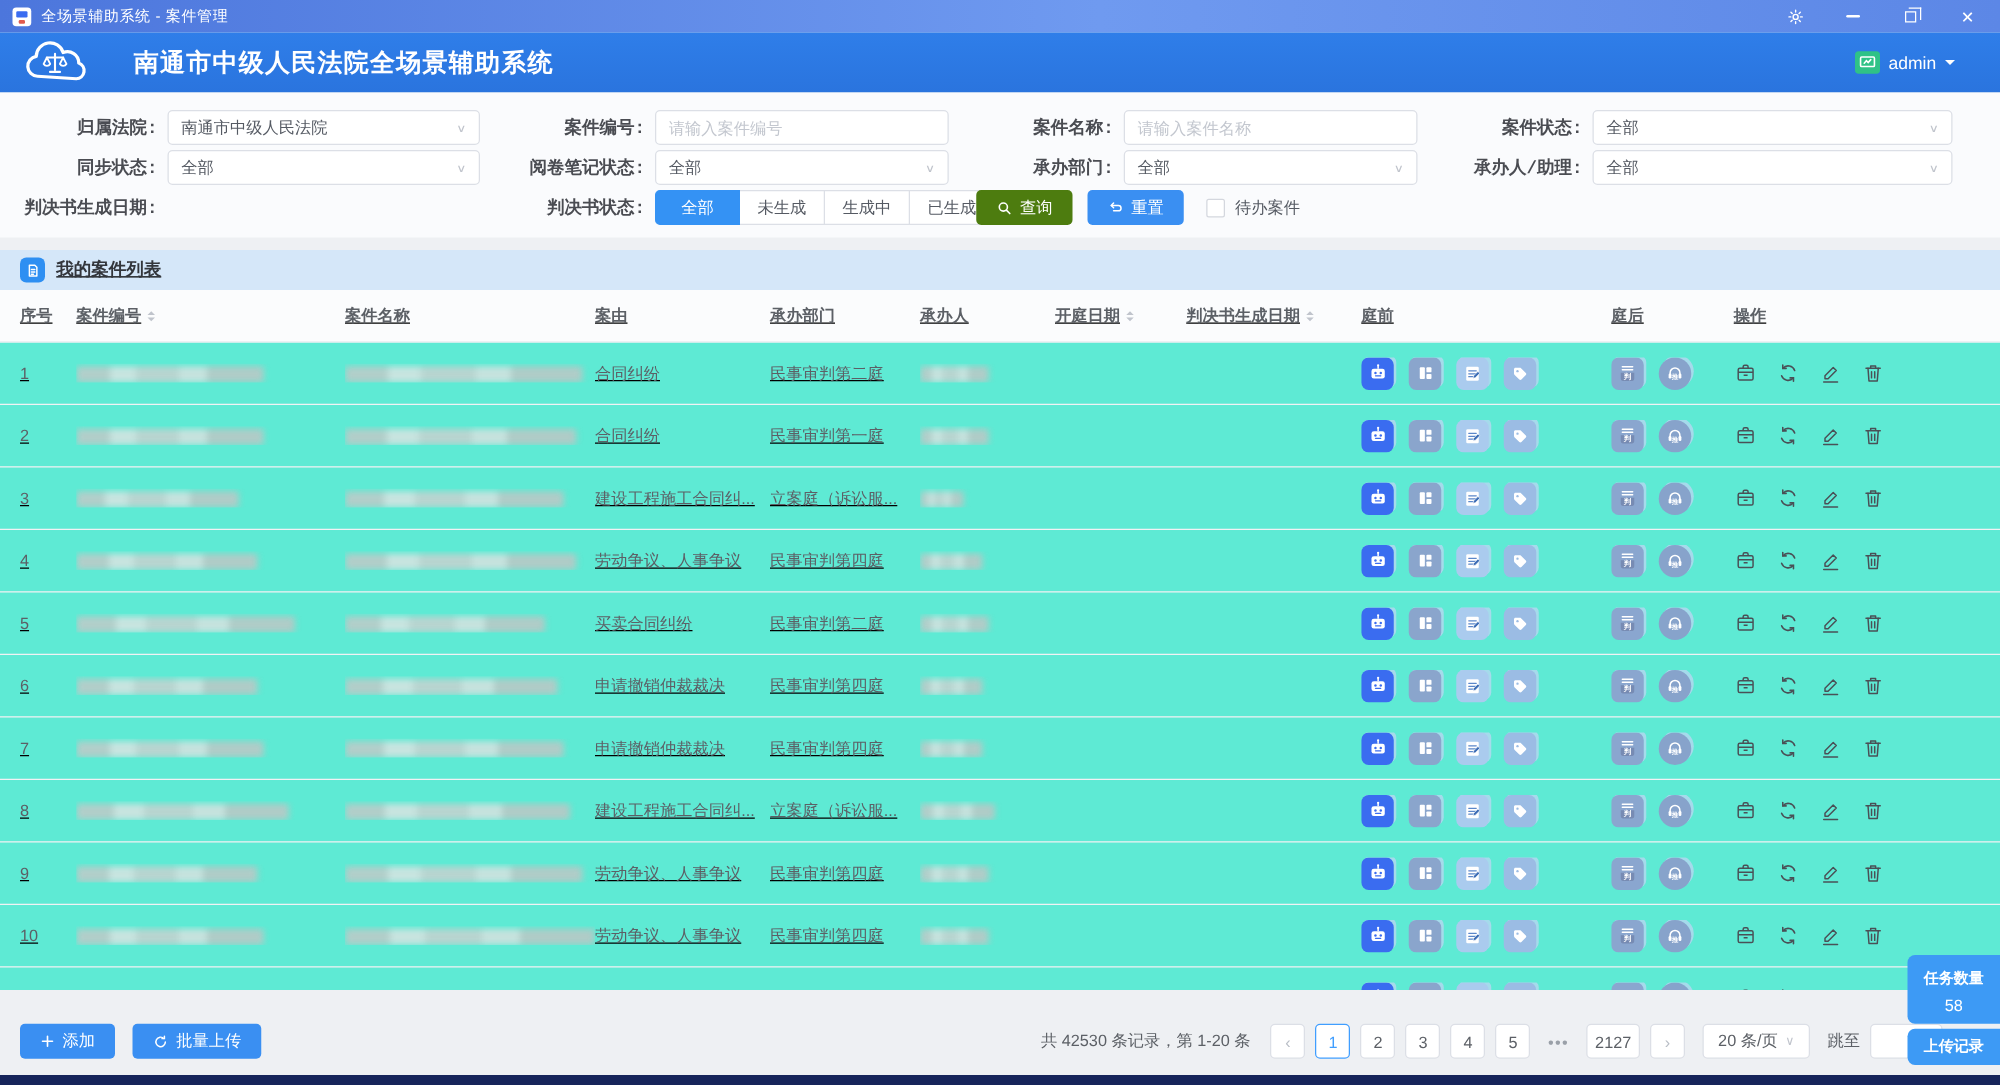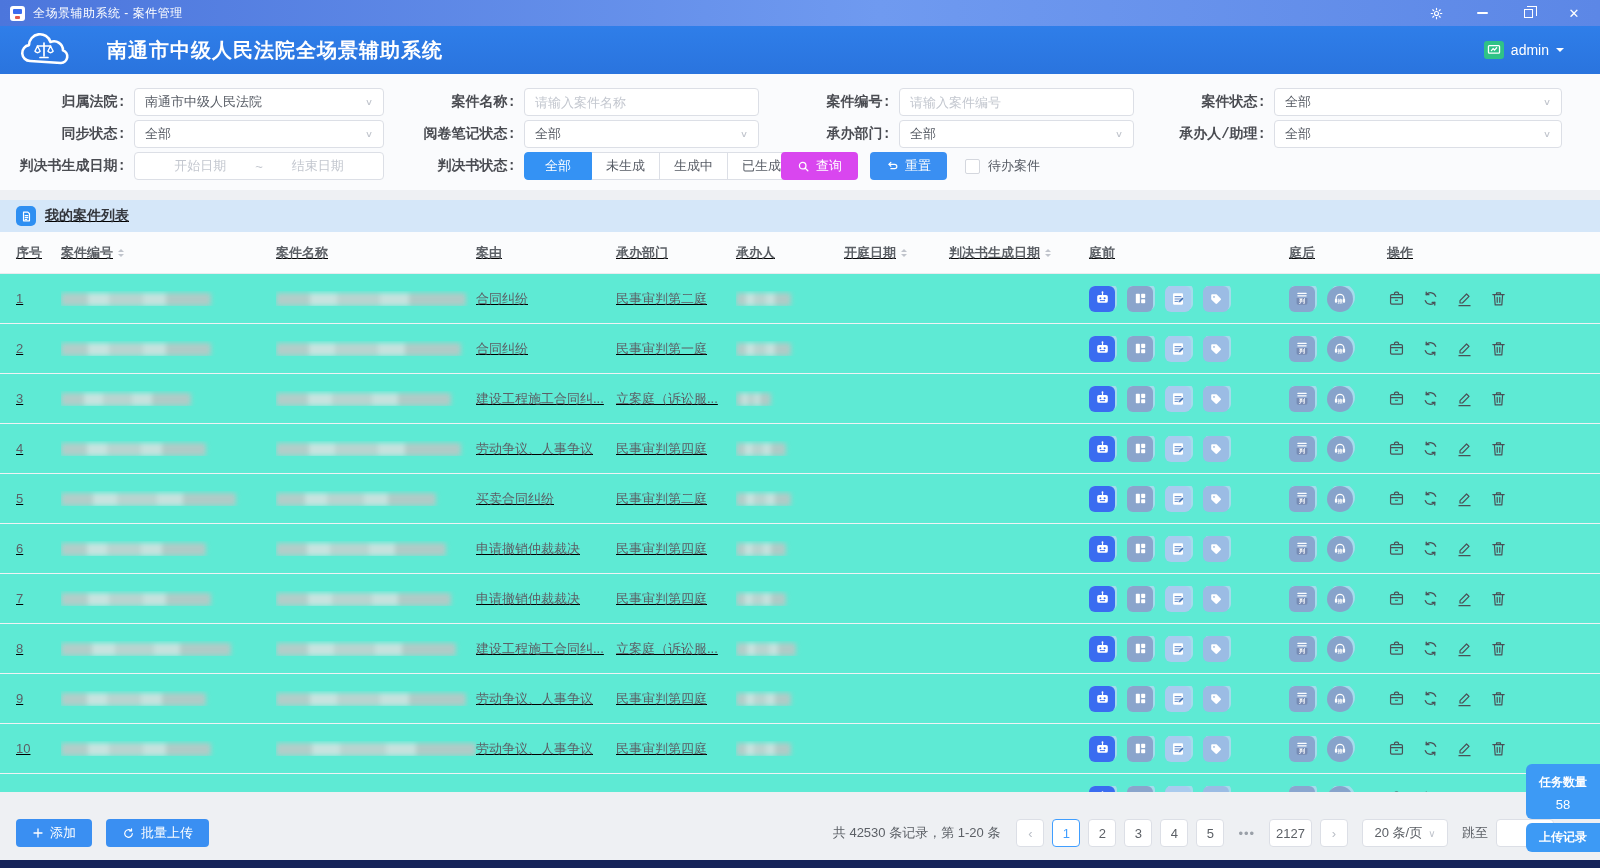--- a/index.html
+++ b/index.html
@@ -46,21 +46,21 @@
     display:flex;align-items:center;justify-content:center;gap:10px;margin-right:22px;font-size:13px;color:#c3c7cf;}
   .date-ph{width:90px;text-align:center;}
   .seg-group{display:flex;height:28px;}
   .seg{min-width:68px;padding:0 14px;display:flex;align-items:center;justify-content:center;
     border:1px solid #dcdfe6;border-left:none;background:#fff;font-size:13px;color:#555a63;cursor:pointer;}
   .seg:first-child{border-left:1px solid #dcdfe6;border-radius:4px 0 0 4px;}
   .seg:last-child{border-radius:0 4px 4px 0;}
   .seg.active{background:#3492f4;border-color:#3492f4;color:#fff;}
   .btn{height:28px;border:none;border-radius:4px;color:#fff;font-size:13px;display:inline-flex;
     align-items:center;gap:6px;padding:0 16px;cursor:pointer;font-family:inherit;}
-  .btn-search{background:#d946ef;padding-left:16px;}
+  .btn-search{background:#4d7c0f;padding-left:16px;}
   .btn-reset{background:#3a8ff2;margin-left:12px;}
   .chk-wrap{display:flex;align-items:center;gap:8px;margin-left:18px;cursor:pointer;}
   .chk-box{width:15px;height:15px;background:#fff;border:1px solid #d4d7de;border-radius:2px;}
   .chk-label{font-size:13px;color:#555a63;}
 
   
   .list-panel{position:absolute;top:200px;left:0;width:1600px;height:592px;background:#5eead4;overflow:hidden;text-decoration:underline;}
   .section-head{height:32px;background:#d5e7f9;display:flex;align-items:center;padding:0 16px;gap:9px;}
   .sec-ico{width:20px;height:20px;background:#2e8ff2;border-radius:5px;display:flex;align-items:center;justify-content:center;flex:none;}
   .sec-title{font-size:14px;color:#33363c;font-weight:600;}
@@ -167,26 +167,26 @@
 <div class="filter-panel">
   <div class="f-row">
     <div class="f-item">
       <span class="f-label">归属法院:</span>
       <div class="f-field">
         <span>南通市中级人民法院</span>
         <span class="sel-caret">∨</span>
       </div>
     </div>
     <div class="f-item">
+      <span class="f-label">案件编号:</span>
+      <input class="f-input" placeholder="请输入案件编号" style="">
+    </div>
+    <div class="f-item">
       <span class="f-label">案件名称:</span>
       <input class="f-input" placeholder="请输入案件名称" style="">
-    </div>
-    <div class="f-item">
-      <span class="f-label">案件编号:</span>
-      <input class="f-input" placeholder="请输入案件编号" style="">
     </div>
     <div class="f-item">
       <span class="f-label">案件状态:</span>
       <div class="f-field">
         <span>全部</span>
         <span class="sel-caret">∨</span>
       </div>
     </div>
   </div>
   <div class="f-row">
@@ -215,25 +215,20 @@
       <span class="f-label">承办人/助理:</span>
       <div class="f-field">
         <span>全部</span>
         <span class="sel-caret">∨</span>
       </div>
     </div>
   </div>
   <div class="f-row">
     <div class="f-item">
       <span class="f-label">判决书生成日期:</span>
-      <div class="date-range">
-        <span class="date-ph">开始日期</span>
-        <span>~</span>
-        <span class="date-ph">结束日期</span>
-      </div>
     </div>
     <div class="f-item">
       <span class="f-label">判决书状态:</span>
       <div class="seg-group">
         <span class="seg active">全部</span>
         <span class="seg">未生成</span>
         <span class="seg">生成中</span>
         <span class="seg">已生成</span>
       </div>
     </div>

